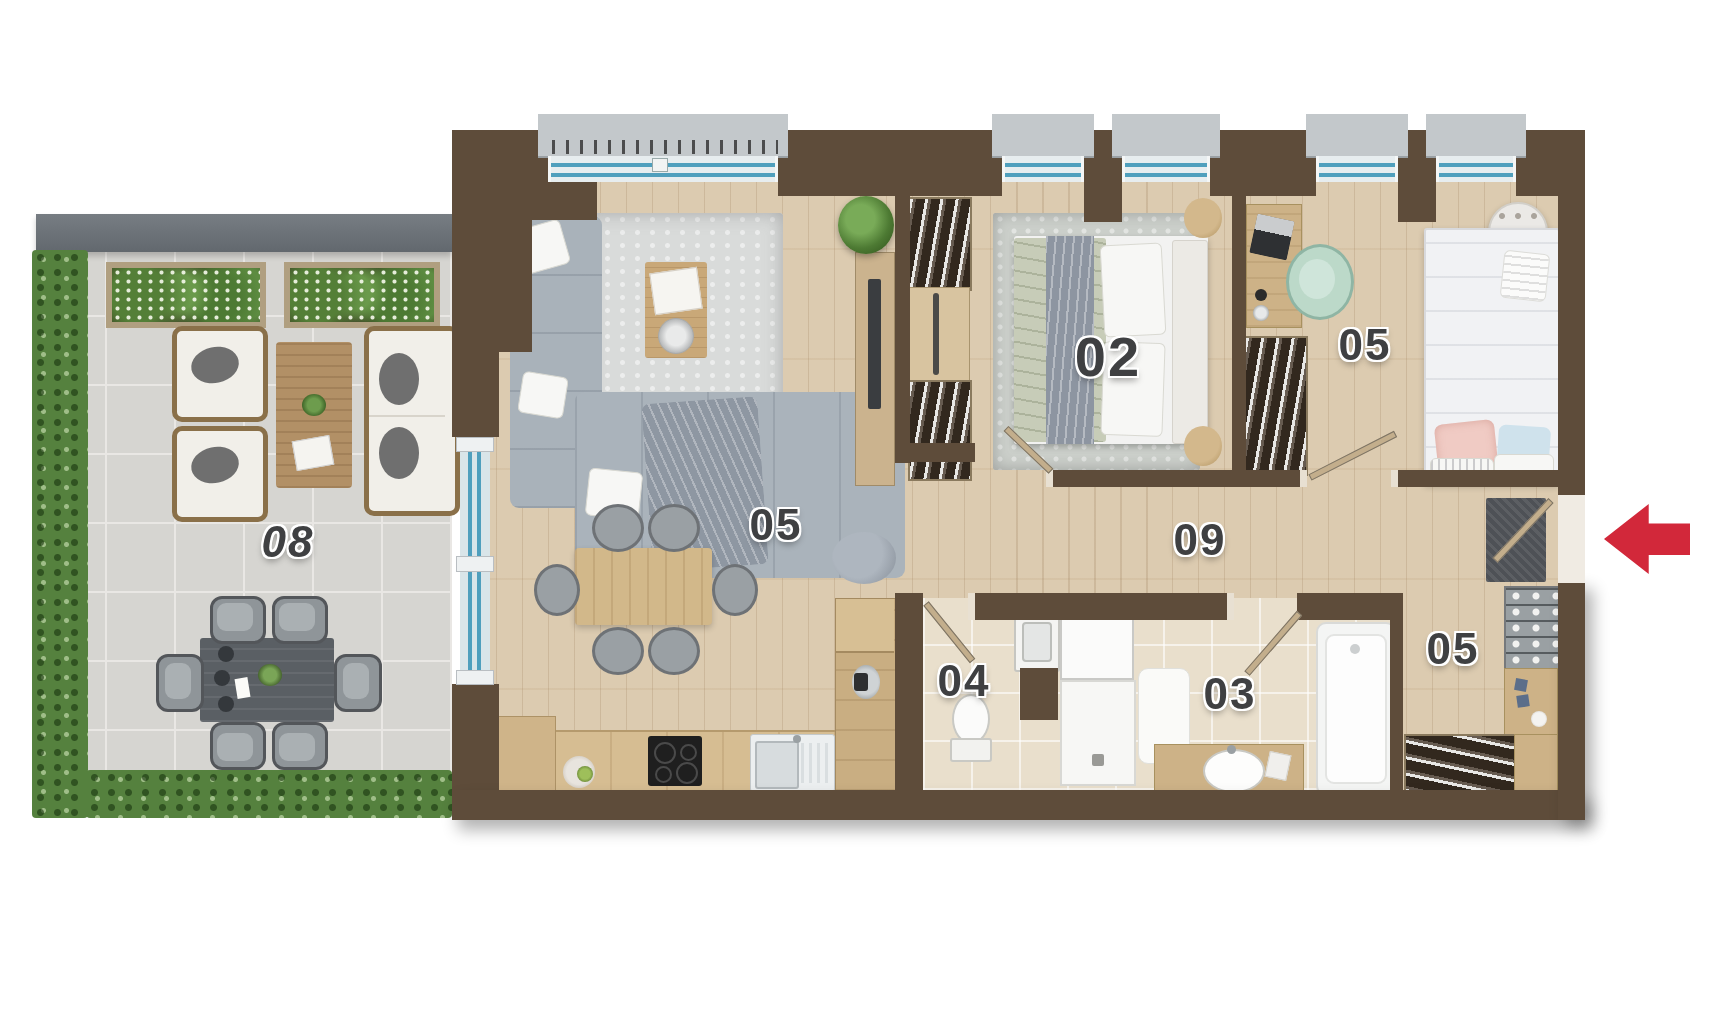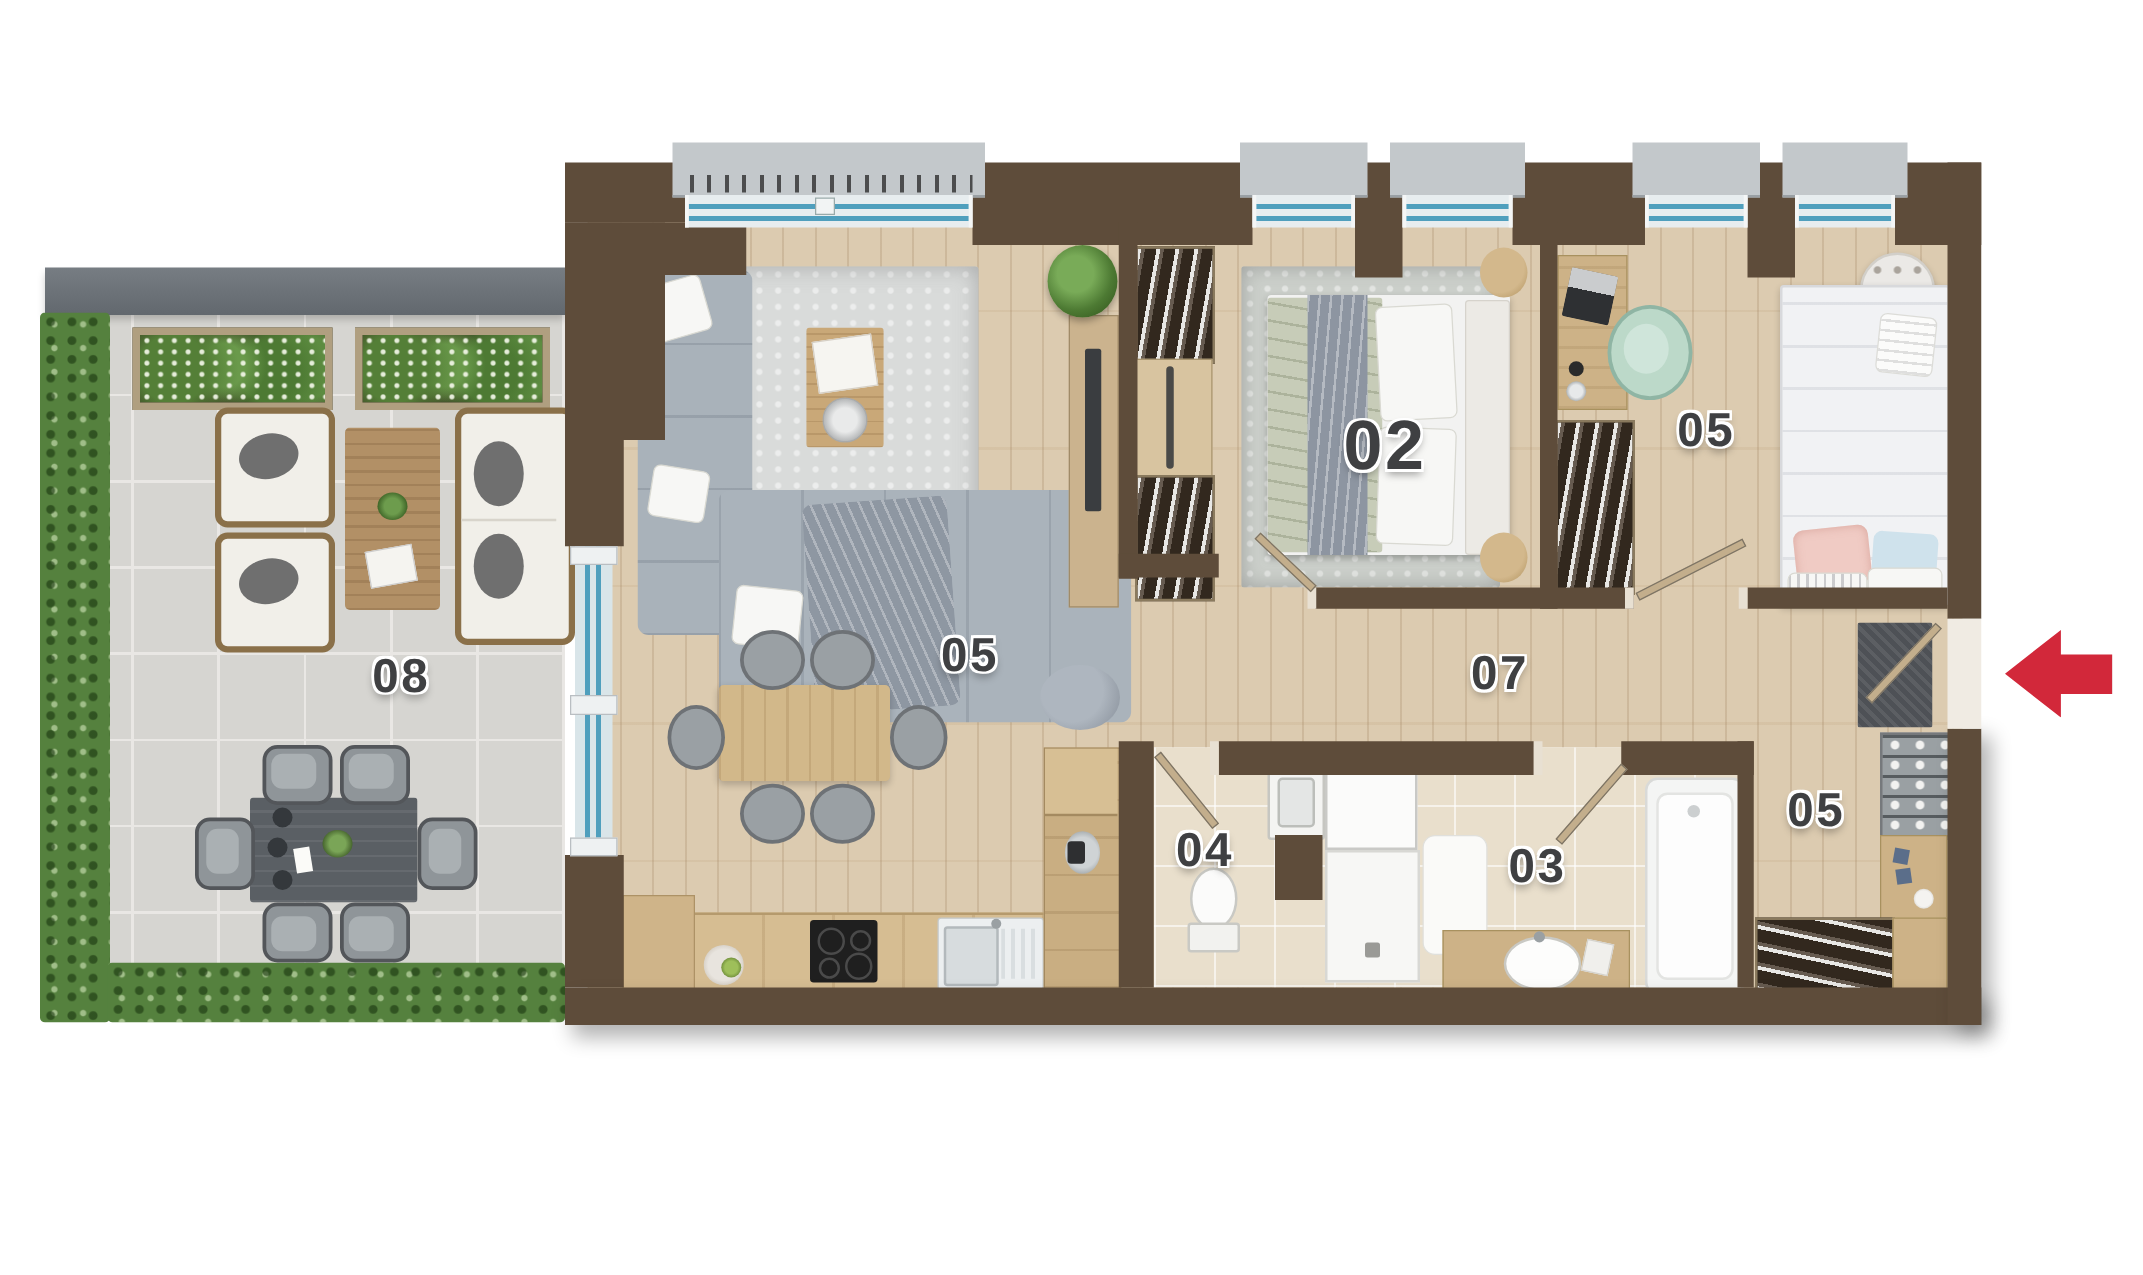--- a/index.html
+++ b/index.html
@@ -19,21 +19,21 @@
   .hedge{position:absolute;background-color:#55813e;
         background-image:radial-gradient(circle,rgba(24,52,14,.6) 0 3px,rgba(0,0,0,0) 4px),
                          radial-gradient(circle,rgba(222,240,198,.55) 0 2px,rgba(0,0,0,0) 3px);
         background-size:17px 15px,23px 19px;border-radius:4px;}
   .clothes{position:absolute;background-color:#32281e;
         background-image:repeating-linear-gradient(100deg,rgba(248,248,246,.92) 0 3px,rgba(165,152,140,.45) 3px 6px,rgba(0,0,0,0) 6px 15px);
         border:2px solid #8a7a5e;}
   .clothesH{position:absolute;background-color:#32281e;
         background-image:repeating-linear-gradient(12deg,rgba(248,248,246,.92) 0 3px,rgba(165,152,140,.45) 3px 6px,rgba(0,0,0,0) 6px 16px);
         border:2px solid #8a7a5e;}
-  .lbl{position:absolute;transform:translate(-50%,-50%);font-weight:bold;font-size:38px;
+  .lbl{position:absolute;transform:translate(-50%,-50%);font-weight:bold;font-size:44px;
        color:#3f4042;letter-spacing:2px;
        text-shadow:-2px -2px 0 #fff,2px -2px 0 #fff,-2px 2px 0 #fff,2px 2px 0 #fff,0 2px 0 #fff,0 -2px 0 #fff,2px 0 0 #fff,-2px 0 0 #fff,0 4px 7px rgba(0,0,0,.4);}
   .door{position:absolute;height:5px;background:#c3ae8c;border:1px solid #7d7465;transform-origin:0 50%;}
   .win{position:absolute;height:26px;background:#e7edef;border-left:3px solid #f4f6f6;border-right:3px solid #f4f6f6;
        background-image:linear-gradient(180deg,rgba(0,0,0,0) 0 7px,#4f9fbd 7px 11px,#e7edef 11px 17px,#4f9fbd 17px 21px,rgba(0,0,0,0) 21px);}
   .sill{position:absolute;height:42px;background:#c3c8cb;border-bottom:2px solid #9aa0a4;}
   .pillow{position:absolute;background:#f7f7f5;border:1px solid #d9d9d2;border-radius:6px;}
   .gray-cushion{position:absolute;background:#6f6f6f;border-radius:50%;}
 </style>
 </head>
@@ -294,25 +294,25 @@
   <div class="abs" style="left:456px;top:556px;width:36px;height:14px;background:#eef1f2;border:1px solid #b9bec2;"></div>
   <div class="abs" style="left:456px;top:670px;width:36px;height:13px;background:#eef1f2;border:1px solid #b9bec2;"></div>
 
   <div class="door" style="left:1006px;top:425px;width:60px;transform:rotate(43.5deg);"></div>
   <div class="door" style="left:1310px;top:474px;width:94px;transform:rotate(-27deg);"></div>
   <div class="door" style="left:926px;top:600px;width:72px;transform:rotate(51deg);"></div>
   <div class="door" style="left:1247px;top:670px;width:78px;transform:rotate(-49deg);"></div>
   <div class="door" style="left:1551px;top:497px;width:80px;transform:rotate(133deg);"></div>
 
   <div class="lbl" style="left:1453px;top:649px;">05</div>
-  <div class="lbl" style="left:1200px;top:540px;">07</div>
+  <div class="lbl" style="left:1200px;top:540px;">09</div>
   <div class="lbl" style="left:1230px;top:694px;">03</div>
   <div class="lbl" style="left:964px;top:681px;">04</div>
   <div class="lbl" style="left:1365px;top:345px;">05</div>
   <div class="lbl" style="left:1108px;top:356px;font-size:56px;">02</div>
   <div class="lbl" style="left:776px;top:525px;">05</div>
-  <div class="lbl" style="left:321px;top:542px;">08</div>
+  <div class="lbl" style="left:288px;top:542px;font-style:italic;">08</div>
 
   <div class="abs" style="left:1604px;top:504px;width:86px;height:70px;background:#d2283a;
        clip-path:polygon(0 50%, 52% 0, 52% 28%, 100% 28%, 100% 73%, 52% 73%, 52% 100%);
        filter:drop-shadow(3px 5px 4px rgba(0,0,0,.35));"></div>
 
 </div>
 
 </body></html>

